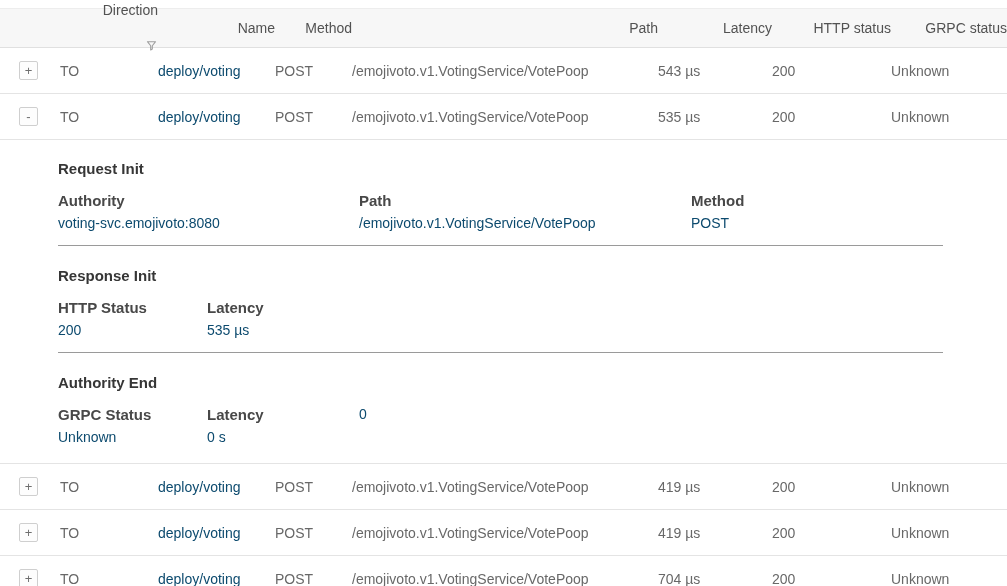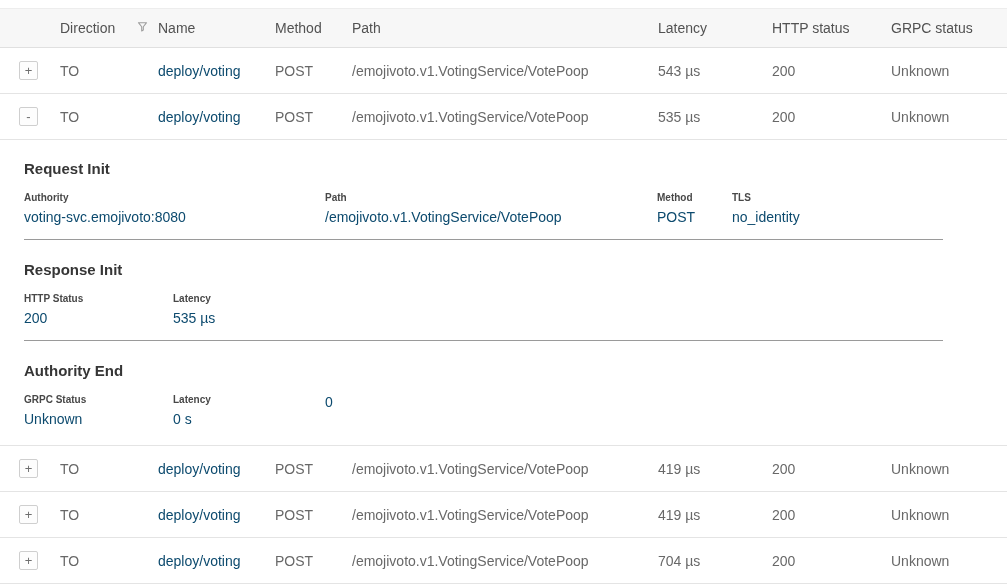--- a/index.html
+++ b/index.html
@@ -18,21 +18,21 @@
     align-items: center;
   }
   .thead {
     height: 40px;
     background: #f7f7f7;
     border-top: 1px solid #ededed;
     border-bottom: 1px solid #e0e0e0;
     color: #525252;
     font-size: 14px;
   }
-  .thead .cell { display: flex; align-items: flex-start; gap: 21px; }
+  .thead .cell { display: flex; align-items: flex-end; gap: 21px; flex-direction: column; }
   .trow {
     height: 46px;
     border-bottom: 1px solid #e4e4e4;
     color: #686868;
     font-size: 14px;
     background: #ffffff;
   }
   .cell { white-space: nowrap; overflow: hidden; }
   .c-expand { padding-left: 19px; }
   .expand-btn {
@@ -47,35 +47,35 @@
     cursor: pointer;
     font-family: "Liberation Sans", sans-serif;
     padding: 0;
   }
   .link { color: #0c4a6e; text-decoration: none; cursor: pointer; }
   .funnel-icon { display: inline-block; }
 
   
   .detail {
     border-bottom: 1px solid #e4e4e4;
-    padding: 20px 64px 18px 24px;
+    padding: 20px 64px 18px 58px;
     background: #ffffff;
   }
   .section-title {
     font-size: 15px;
     font-weight: 700;
     color: #363636;
     margin-bottom: 15px;
   }
   .fields { display: grid; }
   .fields.req-init  { grid-template-columns: 301px 332px 75px 77px 1fr; }
   .fields.resp-init { grid-template-columns: 149px 1fr; }
   .fields.resp-end  { grid-template-columns: 149px 152px 1fr; }
   .field-label {
-    font-size: 10px;
+    font-size: 15px;
     font-weight: 700;
     color: #484848;
     margin-bottom: 6px;
     white-space: nowrap;
   }
   .field-value { font-size: 14px; color: #0c4a6e; white-space: nowrap; }
   .section-divider {
     border: none;
     border-top: 1px solid #9a9a9a;
     margin: 14px 0 21px 0;
@@ -136,24 +136,20 @@
         <div class="field-value">voting-svc.emojivoto:8080</div>
       </div>
       <div class="field">
         <div class="field-label">Path</div>
         <div class="field-value">/emojivoto.v1.VotingService/VotePoop</div>
       </div>
       <div class="field">
         <div class="field-label">Method</div>
         <div class="field-value">POST</div>
       </div>
-      <div class="field">
-        <div class="field-label">TLS</div>
-        <div class="field-value">no_identity</div>
-      </div>
     </div>
     <hr class="section-divider">
   </div>
 
   <div class="detail-section">
     <div class="section-title">Response Init</div>
     <div class="fields resp-init">
       <div class="field">
         <div class="field-label">HTTP Status</div>
         <div class="field-value">200</div>

